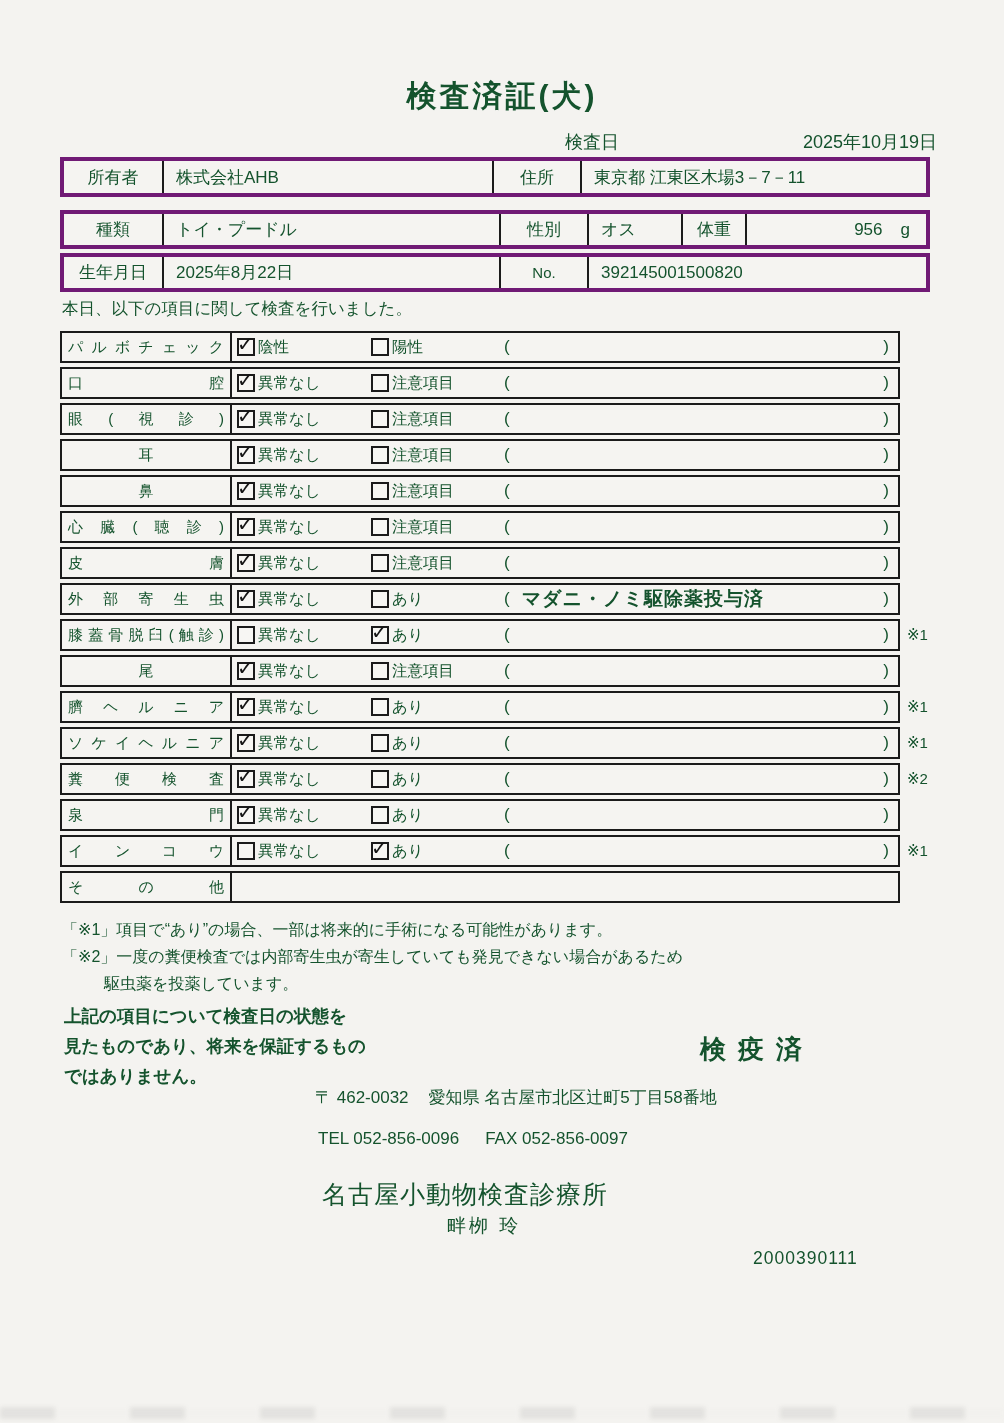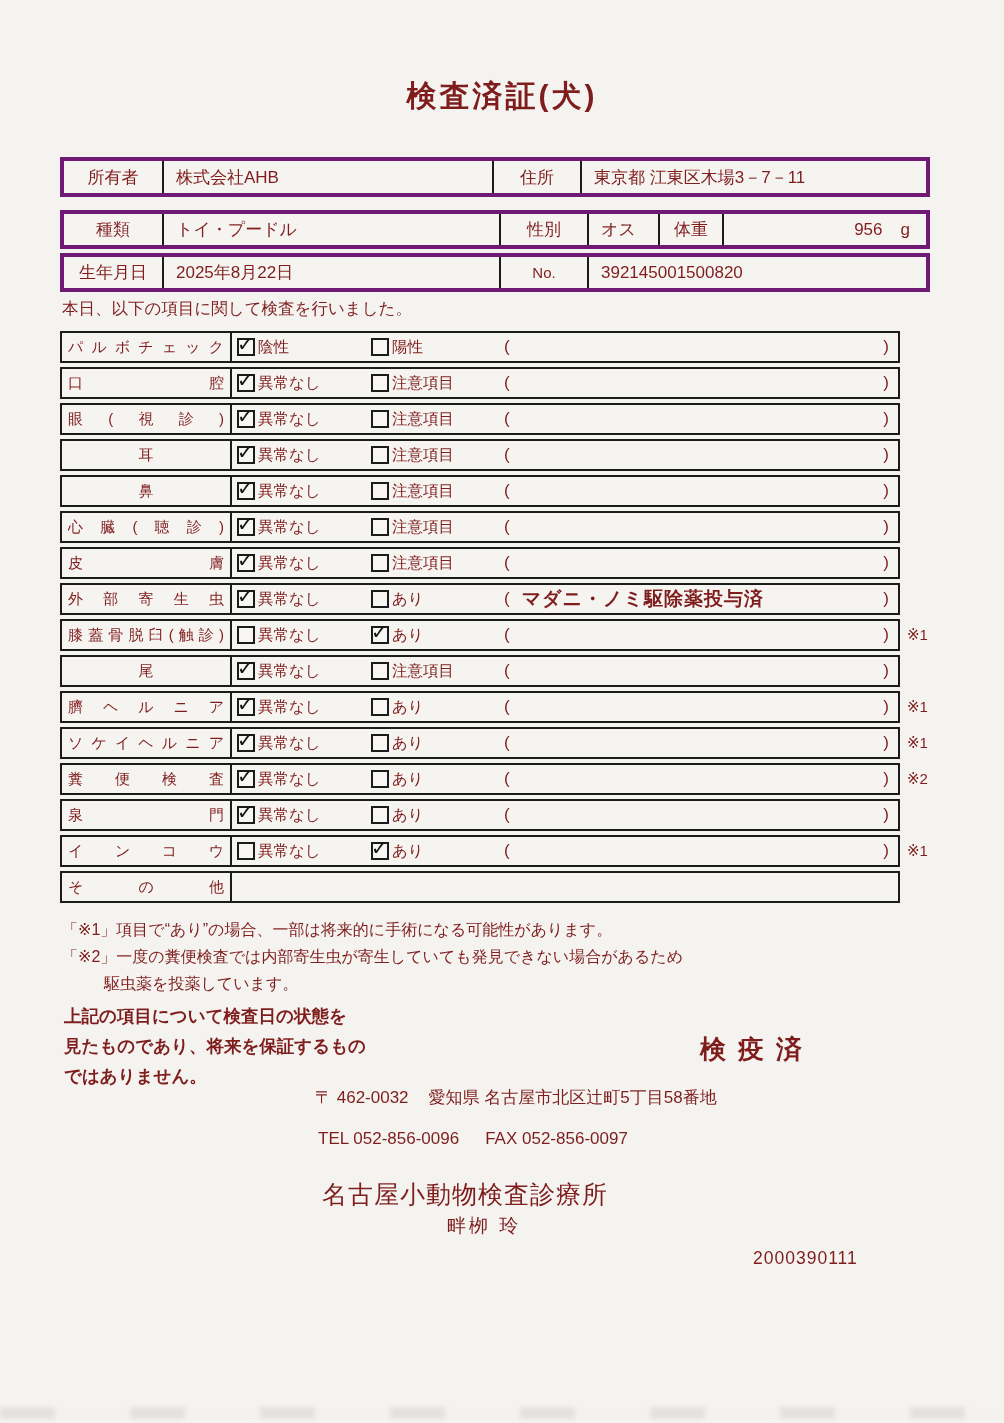--- a/index.html
+++ b/index.html
@@ -1,19 +1,19 @@
 <!DOCTYPE html>
 <html lang="ja"><head>
 <meta charset="utf-8">
 <style>
   html,body{margin:0;padding:0;}
   body{background:#e9e8e5;}
   .page{
     position:relative;width:1004px;height:1423px;margin:0 auto;
-    background:#f4f3f0;color:#7f1d1d;
+    background:#f4f3f0;color:#14532d;
     font-family:"Liberation Sans","DejaVu Sans",sans-serif;
     overflow:hidden;
   }
   
   .title{position:absolute;top:76px;left:0;width:100%;text-align:center;
     font-size:30px;font-weight:bold;letter-spacing:3px;}
   .date-line{position:absolute;top:130px;left:565px;width:372px;display:flex;
     justify-content:space-between;font-size:18px;}
   
   .tbl{position:absolute;left:60px;width:870px;border:4px solid #701a75;
@@ -22,21 +22,21 @@
   .tbl .sep{border-right:2px solid #1b1b1b;}
   .ctr{justify-content:center;}
   .padl{padding-left:12px;}
   #owner-row{top:157px;height:40px;}
   #breed-row{top:210px;height:39px;}
   #birth-row{top:253px;height:39px;}
   .wlbl{width:100px;flex:0 0 auto;}
   .wval{width:330px;flex:0 0 auto;}
   .wval2{width:337px;flex:0 0 auto;}
   .wlbl2{width:88px;flex:0 0 auto;}
-  .wsex{width:71px;flex:0 0 auto;}
+  .wsex{width:94px;flex:0 0 auto;}
   .wwt{width:64px;flex:0 0 auto;}
   .grow{flex:1;}
   .weight-val{flex:1;justify-content:flex-end;gap:18px;padding-right:16px;}
   .no-label{font-size:15px;}
   
   .intro{position:absolute;top:298px;left:62px;font-size:16.5px;}
   
   .exam{position:absolute;top:331px;left:60px;}
   .erow{display:flex;align-items:center;margin-bottom:4px;height:32px;}
   .ebox{width:840px;height:32px;border:2px solid #1b1b1b;box-sizing:border-box;
@@ -84,20 +84,24 @@
       rgba(110,110,110,0.18) 0 55px, rgba(190,190,190,0.04) 55px 130px);
     filter:blur(2px);opacity:.7;}
 </style>
 </head>
 <body>
 
 <div class="page">
 
   <div class="title">検査済証(犬)</div>
 
+  <div class="date-line">
+    <span>検査日</span>
+    <span>2025年10月19日</span>
+  </div>
 
   <div class="tbl" id="owner-row">
     <div class="c ctr sep wlbl">所有者</div>
     <div class="c padl sep wval">株式会社AHB</div>
     <div class="c ctr sep wlbl2">住所</div>
     <div class="c padl grow">東京都 江東区木場3－7－11</div>
   </div>
 
   <div class="tbl" id="breed-row">
     <div class="c ctr sep wlbl">種類</div>

